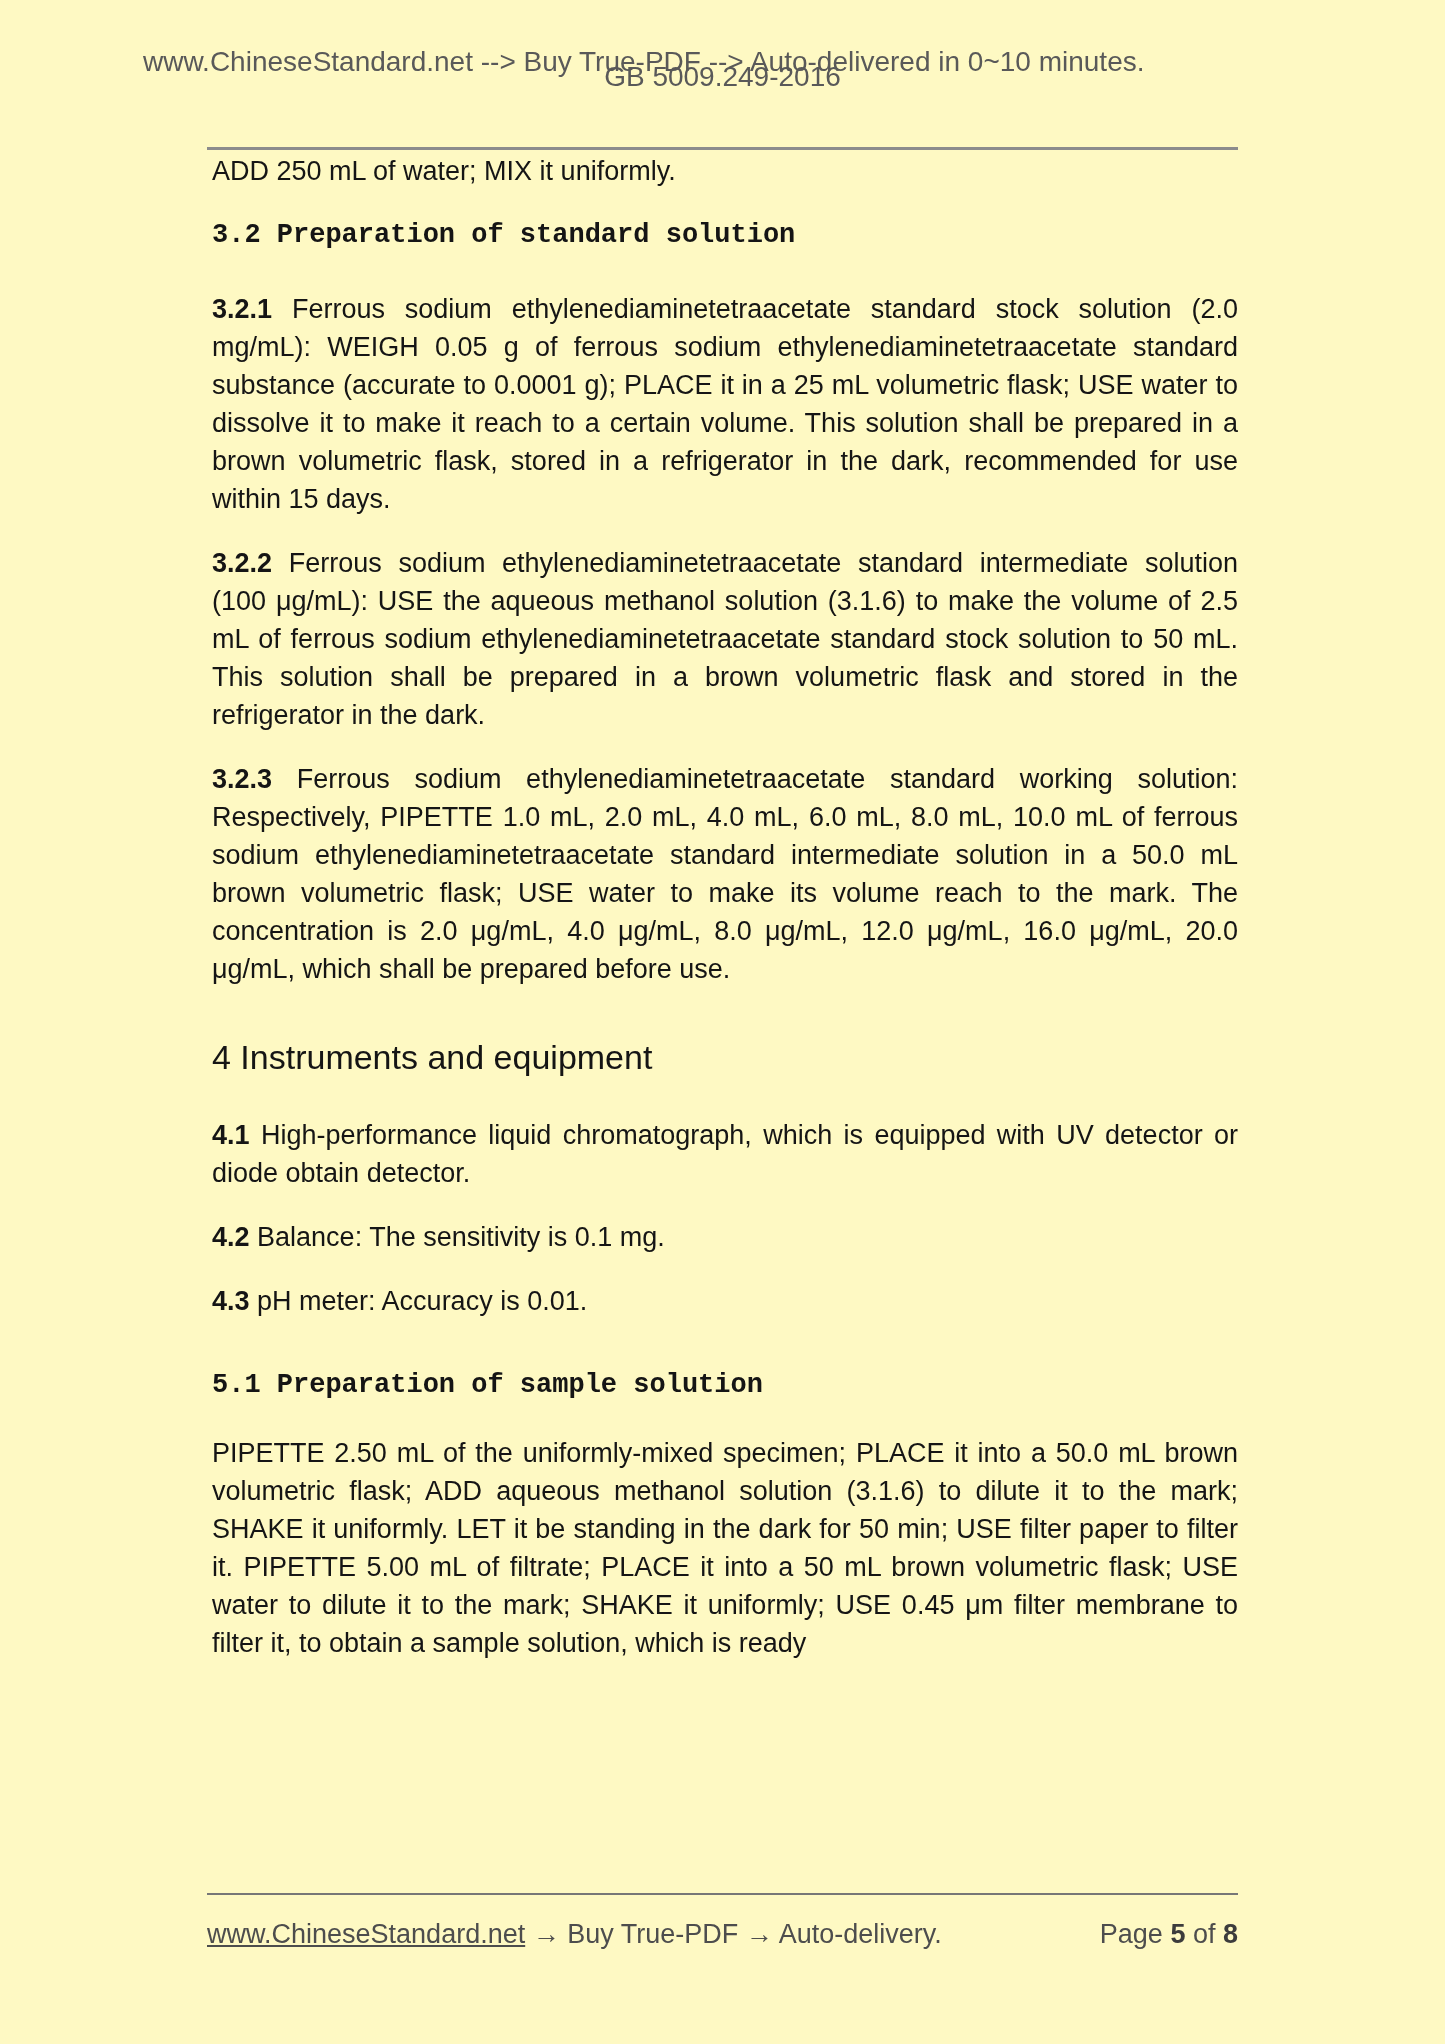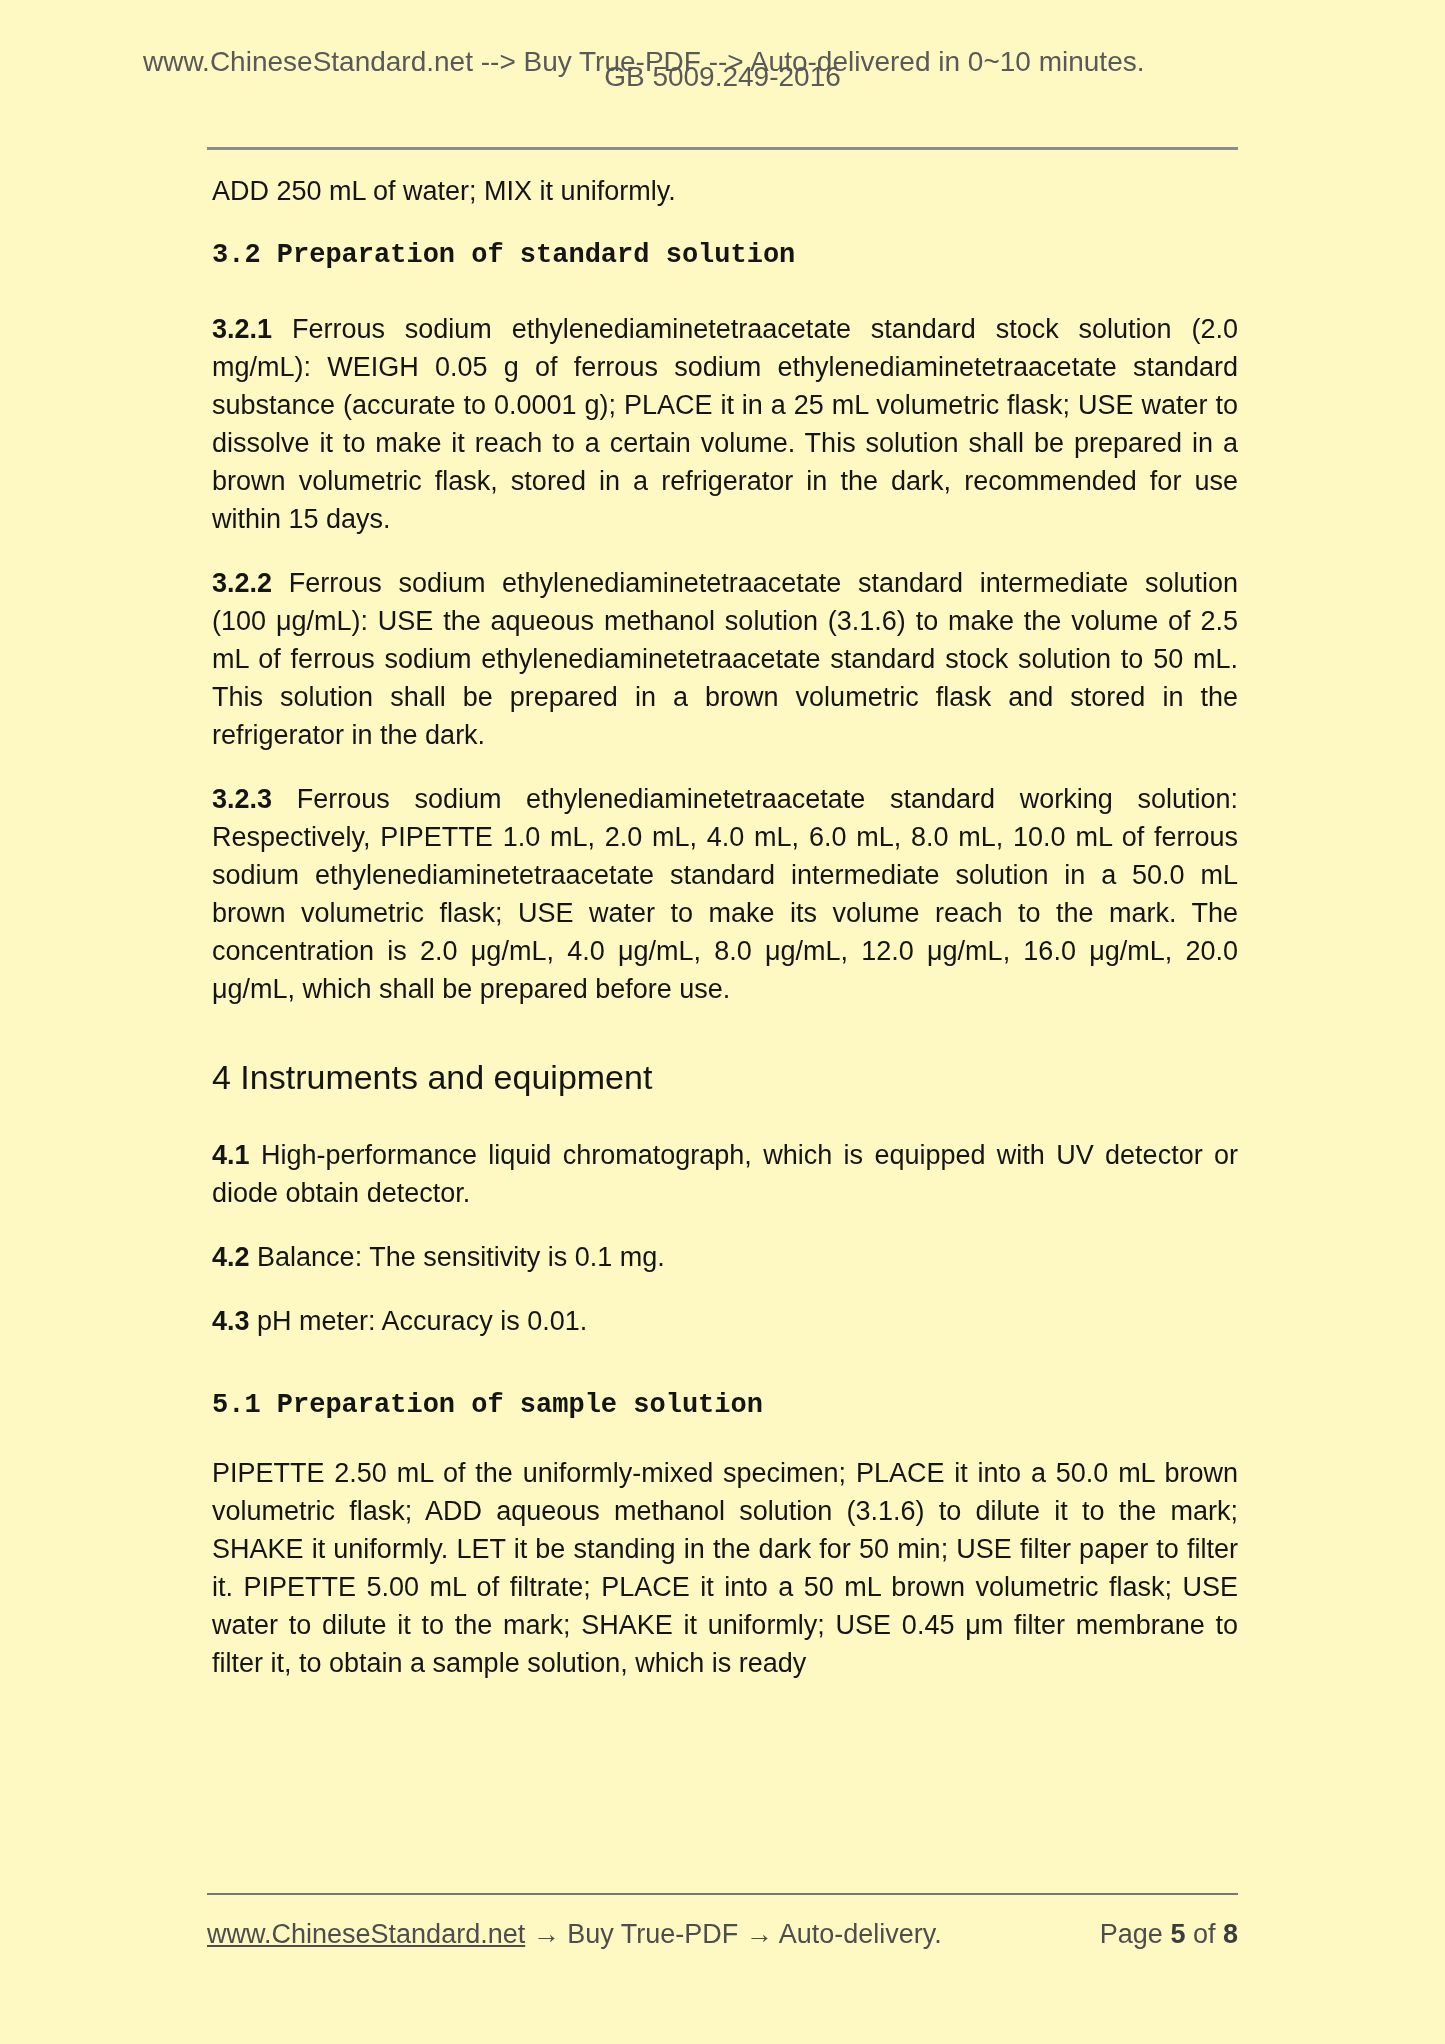--- a/index.html
+++ b/index.html
@@ -44,21 +44,21 @@
     background:var(--rule-color);
   }
   .rule-top{top:147px;height:3px;}
   .rule-bottom{top:1893px;height:2px;background:#777777;}
   
   .content{
     position:absolute;
     left:212px;
     top:150px;
     width:1026px;
-    padding-top:22px;
+    padding-top:2px;
     font-size:27px;
     line-height:38px;
   }
   .para{
     text-align:justify;
     text-justify:inter-word;
   }
   .num{font-weight:bold;}
   .subhead{
     font-size:27px;

